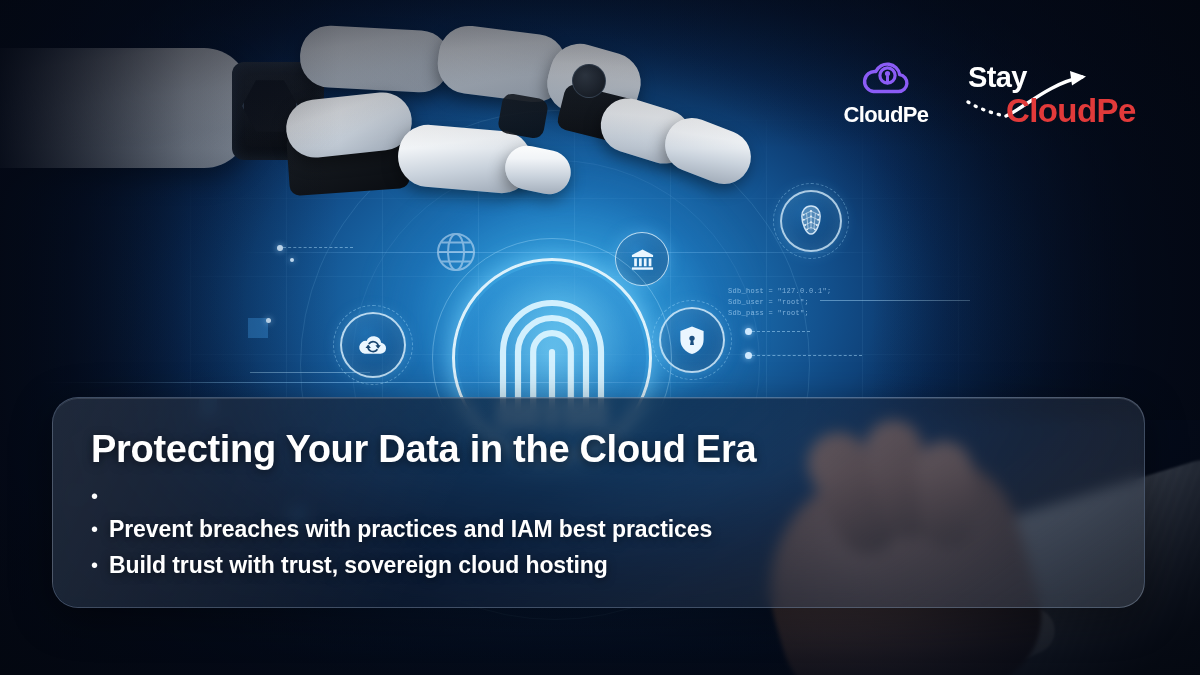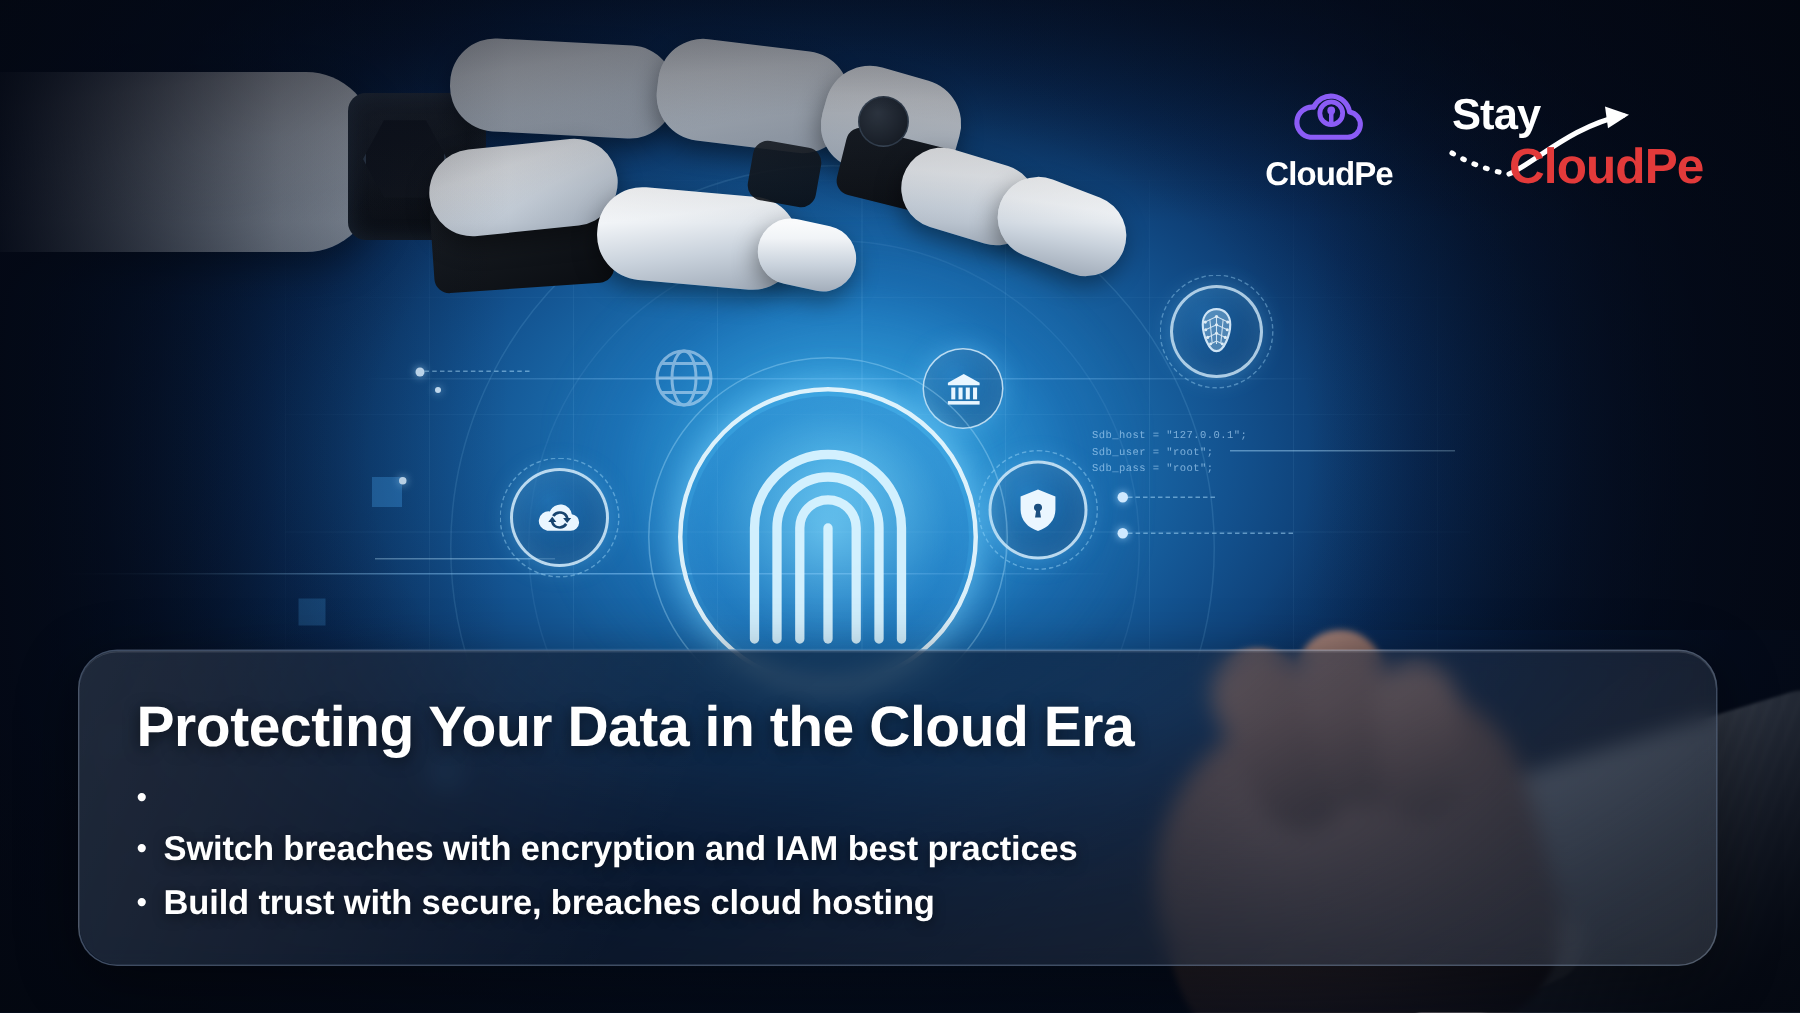--- a/index.html
+++ b/index.html
@@ -95,21 +95,20 @@
     background:linear-gradient(160deg,#b08b81,#8a665d 55%,#5f463f 100%); }
 
   
   .glass-card{
     position:absolute; left:52px; top:397px; width:1093px; height:211px; border-radius:26px;
     background:linear-gradient(145deg, rgba(12,24,44,.74) 0%, rgba(14,28,50,.66) 45%, rgba(150,160,175,.20) 100%);
     border:1px solid rgba(190,210,235,.30);
     box-shadow:0 10px 40px rgba(0,0,0,.42), inset 0 1px 0 rgba(255,255,255,.12);
     -webkit-backdrop-filter:blur(7px); backdrop-filter:blur(7px);
     overflow:hidden;
-    margin-top:36px;
   }
   .glass-sheen{ position:absolute; inset:0; border-radius:26px; pointer-events:none;
     background:linear-gradient(115deg, rgba(255,255,255,.09) 0%, rgba(255,255,255,0) 38%); }
 
   .card-inner{ position:relative; padding:30px 0 0 38px; }
   .headline{
     font-size:38px; font-weight:bold; color:#ffffff; letter-spacing:-.3px;
     text-shadow:0 2px 10px rgba(0,0,0,.55);
   }
   .bullets{ list-style:none; margin-top:16px; }
@@ -299,23 +298,23 @@
   <div class="glass-card">
     <div class="glass-sheen"></div>
     <div class="card-inner">
       <h1 class="headline">Protecting Your Data in the Cloud Era</h1>
       <ul class="bullets">
         <li>
           <span class="dot">•</span>
         </li>
         <li>
           <span class="dot">•</span>
-          <span class="btext">Switch breaches with encryption and IAM best practices</span>
+          <span class="btext">Prevent breaches with practices and IAM best practices</span>
         </li>
         <li>
           <span class="dot">•</span>
-          <span class="btext">Build trust with secure, breaches cloud hosting</span>
+          <span class="btext">Build trust with trust, sovereign cloud hosting</span>
         </li>
       </ul>
     </div>
   </div>
 
 </div>
 
 </body></html>

